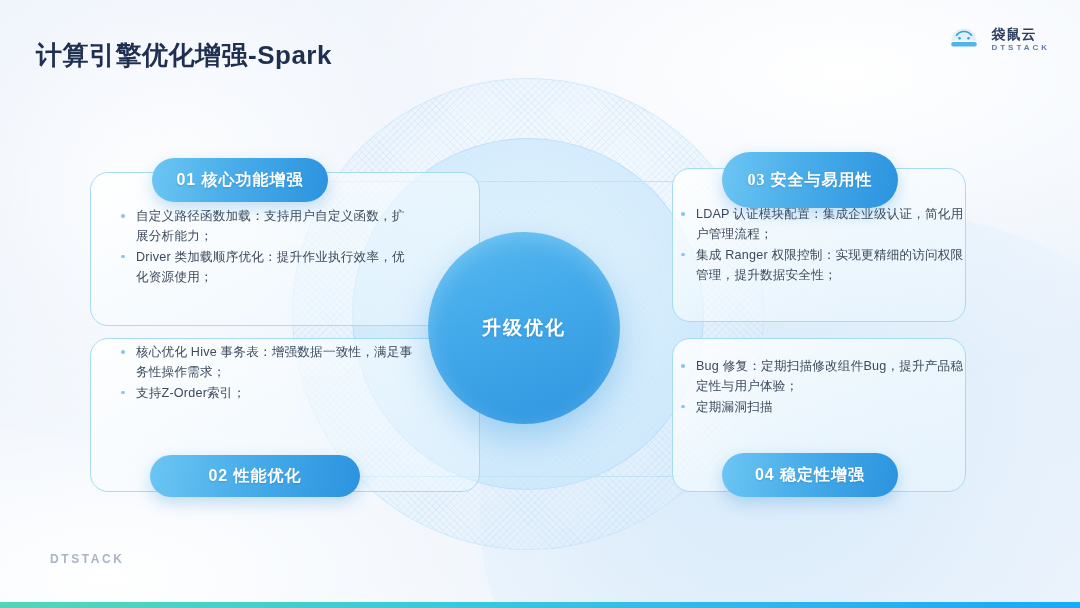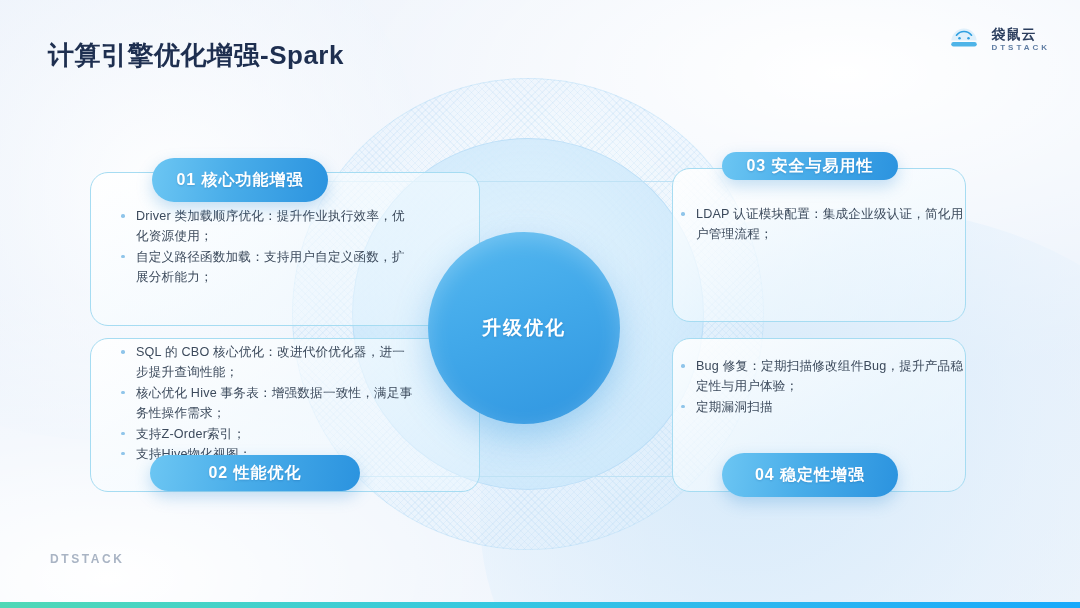--- a/index.html
+++ b/index.html
@@ -64,21 +64,21 @@
     position:absolute; left:292px; top:78px; width:472px; height:472px;
     border-radius:50%;
     background-image:
       repeating-linear-gradient(45deg, rgba(150,200,240,.13) 0 1px, transparent 1px 5px),
       repeating-linear-gradient(-45deg, rgba(150,200,240,.13) 0 1px, transparent 1px 5px);
     pointer-events:none;
   }
 
   
   .page-title{
-    position:absolute; left:48px; top:38px;
+    position:absolute; left:36px; top:38px;
     font-size:26px; font-weight:700; color:#1e2f50; letter-spacing:.5px;
   }
   .logo{
     position:absolute; right:30px; top:26px;
     display:flex; align-items:center; gap:12px;
   }
   .logo-mark{ width:30px; height:26px; display:block; }
   .logo-text{ display:flex; flex-direction:column; line-height:1; }
   .logo-cn{ font-size:14px; font-weight:700; color:#2b3e5e; letter-spacing:1px; }
   .logo-en{ font-size:8px; font-weight:700; color:#5f7da3; letter-spacing:3px; margin-top:3px; }
@@ -119,22 +119,22 @@
   .pill{
     position:absolute;
     display:flex; align-items:center; justify-content:center;
     border-radius:999px;
     color:#fff; font-size:16px; font-weight:700; letter-spacing:1px;
     background:linear-gradient(100deg,#6cc6f3 0%,#49ade9 45%,#2b93df 100%);
     box-shadow:0 6px 16px rgba(45,140,212,.28);
     text-shadow:0 1px 2px rgba(0,60,120,.2);
   }
   .pill-01{ left:152px; top:158px; width:176px; height:44px; }
-  .pill-02{ left:150px; top:455px; width:210px; height:36px; }
-  .pill-03{ left:722px; top:152px; width:176px; height:28px; }
+  .pill-02{ left:150px; top:455px; width:210px; height:42px; }
+  .pill-03{ left:722px; top:152px; width:176px; height:56px;font-family:Liberation Serif, serif; }
   .pill-04{ left:722px; top:453px; width:176px; height:44px; }
 
   
   .hair{ position:absolute; height:1px; background:#bfe2f5; }
   .hair-a{ left:324px; top:181px; width:356px; }
   .hair-b{ left:320px; top:476px; width:360px; }
 </style>
 </head>
 <body>
 
@@ -164,33 +164,32 @@
     <span class="logo-en">DTSTACK</span>
   </span>
 </div>
 
 <div class="card card-tl"></div>
 <div class="card card-bl"></div>
 <div class="card card-tr"></div>
 <div class="card card-br"></div>
 
 <ul class="bullets bl-tl">
+  <li>自定义路径函数加载：支持用户自定义函数，扩展分析能力；</li>
   <li>Driver 类加载顺序优化：提升作业执行效率，优化资源使用；</li>
-  <li>自定义路径函数加载：支持用户自定义函数，扩展分析能力；</li>
 </ul>
 
 <ul class="bullets bl-bl">
-  <li>SQL 的 CBO 核心优化：改进代价优化器，进一步提升查询性能；</li>
   <li>核心优化 Hive 事务表：增强数据一致性，满足事务性操作需求；</li>
   <li>支持Z-Order索引；</li>
-  <li>支持Hive物化视图；</li>
 </ul>
 
 <ul class="bullets bl-tr">
   <li>LDAP 认证模块配置：集成企业级认证，简化用户管理流程；</li>
+  <li>集成 Ranger 权限控制：实现更精细的访问权限管理，提升数据安全性；</li>
 </ul>
 
 <ul class="bullets bl-br">
   <li>Bug 修复：定期扫描修改组件Bug，提升产品稳定性与用户体验；</li>
   <li>定期漏洞扫描</li>
 </ul>
 
 <div class="pill pill-01">01 核心功能增强</div>
 <div class="pill pill-02">02 性能优化</div>
 <div class="pill pill-03">03 安全与易用性</div>

